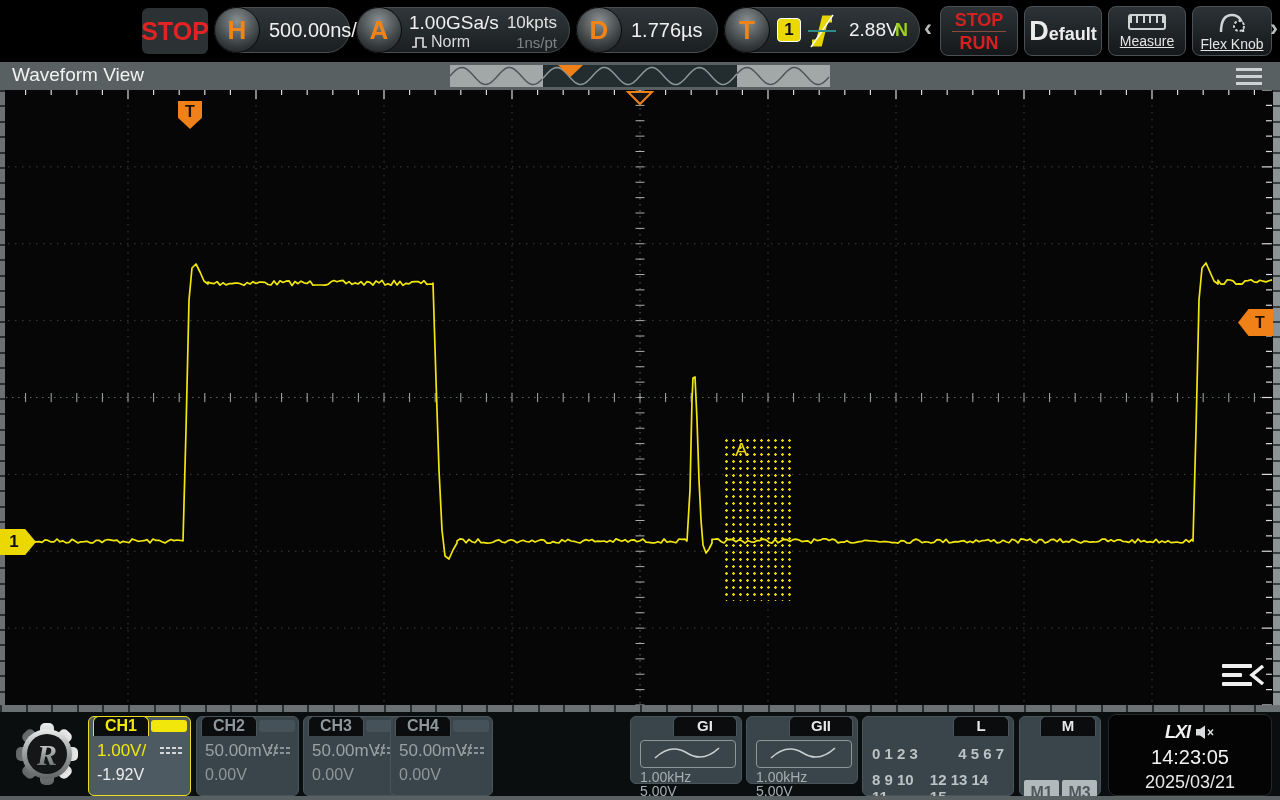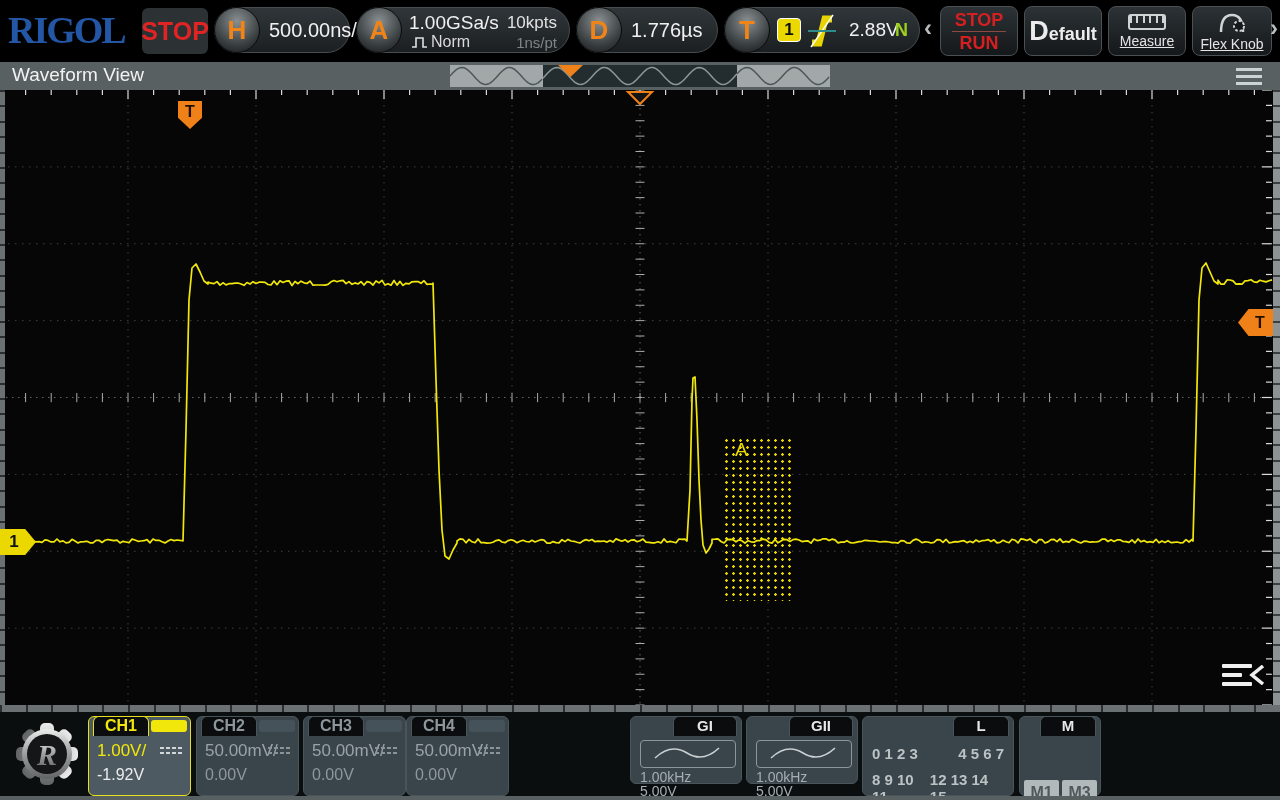--- a/index.html
+++ b/index.html
@@ -112,21 +112,20 @@
   #lxi-logo{font-size:18px;font-weight:bold;font-style:italic;color:#f0f0f0;letter-spacing:-1px;}
   #clock-time{position:absolute;left:0;right:0;top:31px;font-size:20px;color:#f2f2f2;}
   #clock-date{position:absolute;left:0;right:0;top:57px;font-size:18px;color:#e8e8e8;}
 </style>
 </head>
 <body>
 
 <div id="screen">
 
   <div id="topbar" class="abs">
-    <div id="logo" class="abs">RIGOL</div>
     <div id="run-state" class="abs">STOP</div>
 
     <div class="pill abs" id="pill-h" style="left:214px;width:136px;">
       <div class="knob-circle">H</div>
       <span class="main-val">500.00ns/</span>
     </div>
 
     <div class="pill abs" id="pill-a" style="left:356px;width:214px;">
       <div class="knob-circle">A</div>
       <span class="r1l">1.00GSa/s</span>
@@ -474,21 +473,21 @@
     <div class="ch-card" style="left:303px;padding-left:21px;">
       <div class="ch-topstrip"></div>
       <div class="ch-tab">CH3</div>
       <div class="ch-scale">50.00mV/</div>
       <div class="ch-offset">0.00V</div>
       <div class="dc-icon">
           <div></div>
           <div></div>
         </div>
     </div>
-    <div class="ch-card" style="left:406px;">
+    <div class="ch-card" style="left:390px;">
       <div class="ch-topstrip"></div>
       <div class="ch-tab">CH4</div>
       <div class="ch-scale">50.00mV/</div>
       <div class="ch-offset">0.00V</div>
       <div class="dc-icon">
           <div></div>
           <div></div>
         </div>
     </div>
 
@@ -528,16 +527,28 @@
     <div id="m-card">
       <div class="gen-tab" style="width:56px;">M</div>
       <div id="m-grid">
         <div>M1</div>
         <div>M3</div>
         <div>M2</div>
         <div>M4</div>
       </div>
     </div>
 
+    <div id="clock-panel">
+      <div id="lxi-row">
+        <span id="lxi-logo">LXI</span>
+        <svg width="20" height="15">
+          <polygon points="1,4 5,4 10,0.5 10,14 5,10.5 1,10.5" fill="#d8dcdc"></polygon>
+          <line x1="13" y1="4.5" x2="18" y2="10" stroke="#d8dcdc" stroke-width="1.5"></line>
+          <line x1="18" y1="4.5" x2="13" y2="10" stroke="#d8dcdc" stroke-width="1.5"></line>
+        </svg>
+      </div>
+      <div id="clock-time">14:23:05</div>
+      <div id="clock-date">2025/03/21</div>
+    </div>
   </div>
 
   <div id="bottom-strip" class="abs"></div>
 </div>
 
 </body></html>

